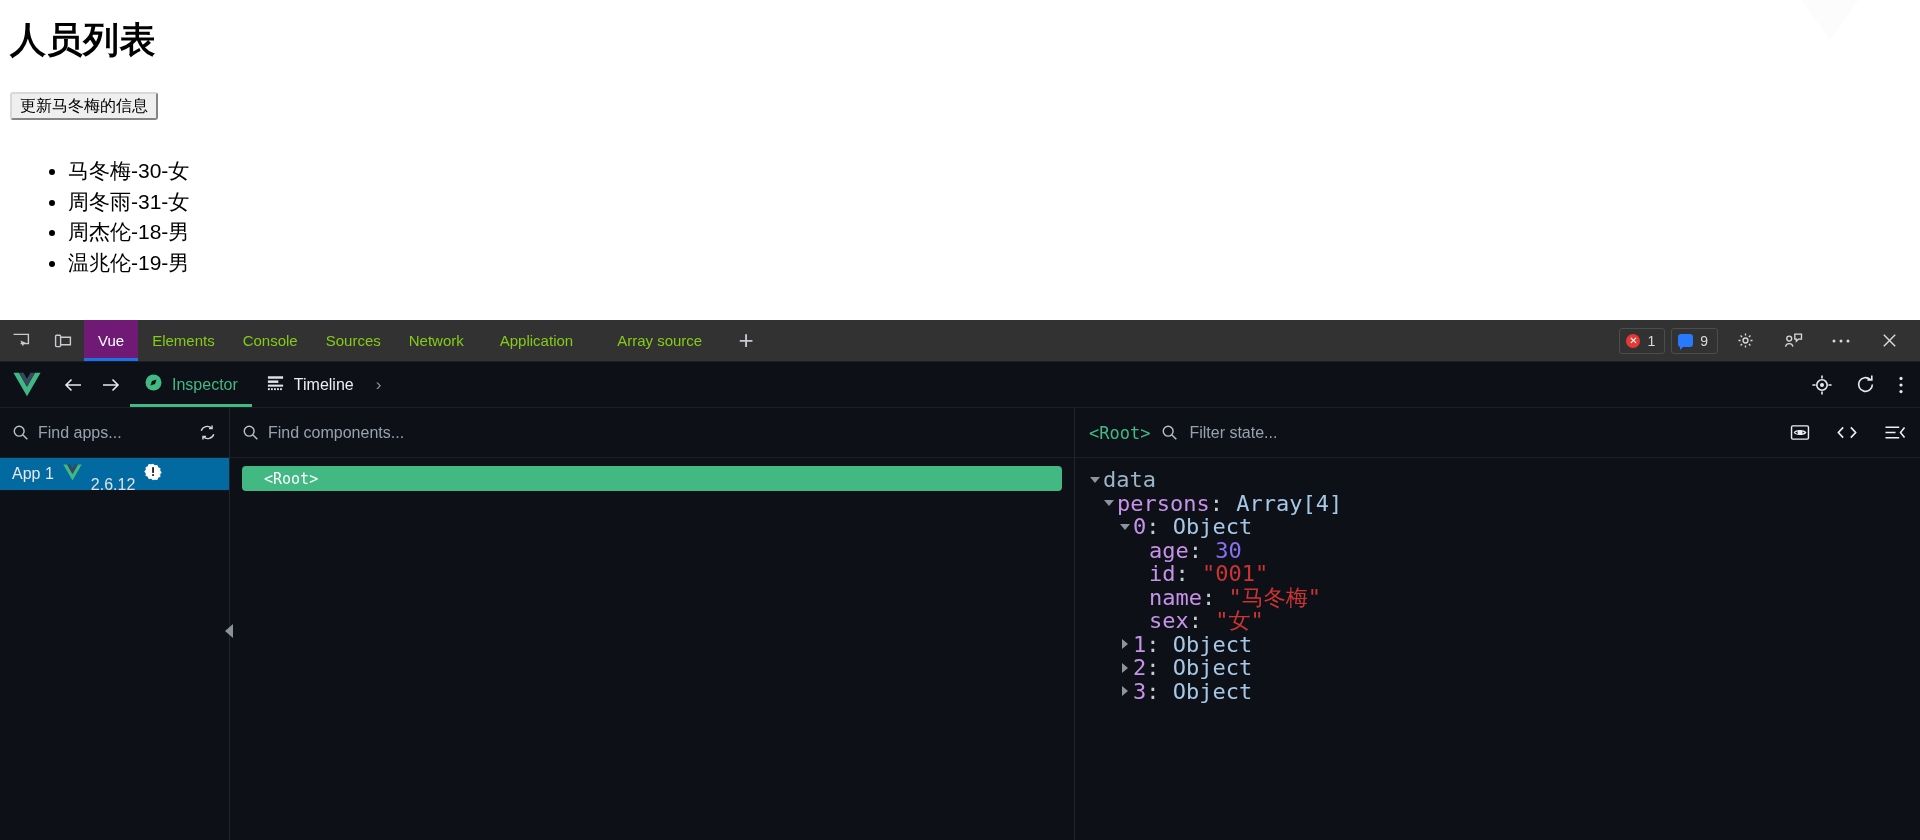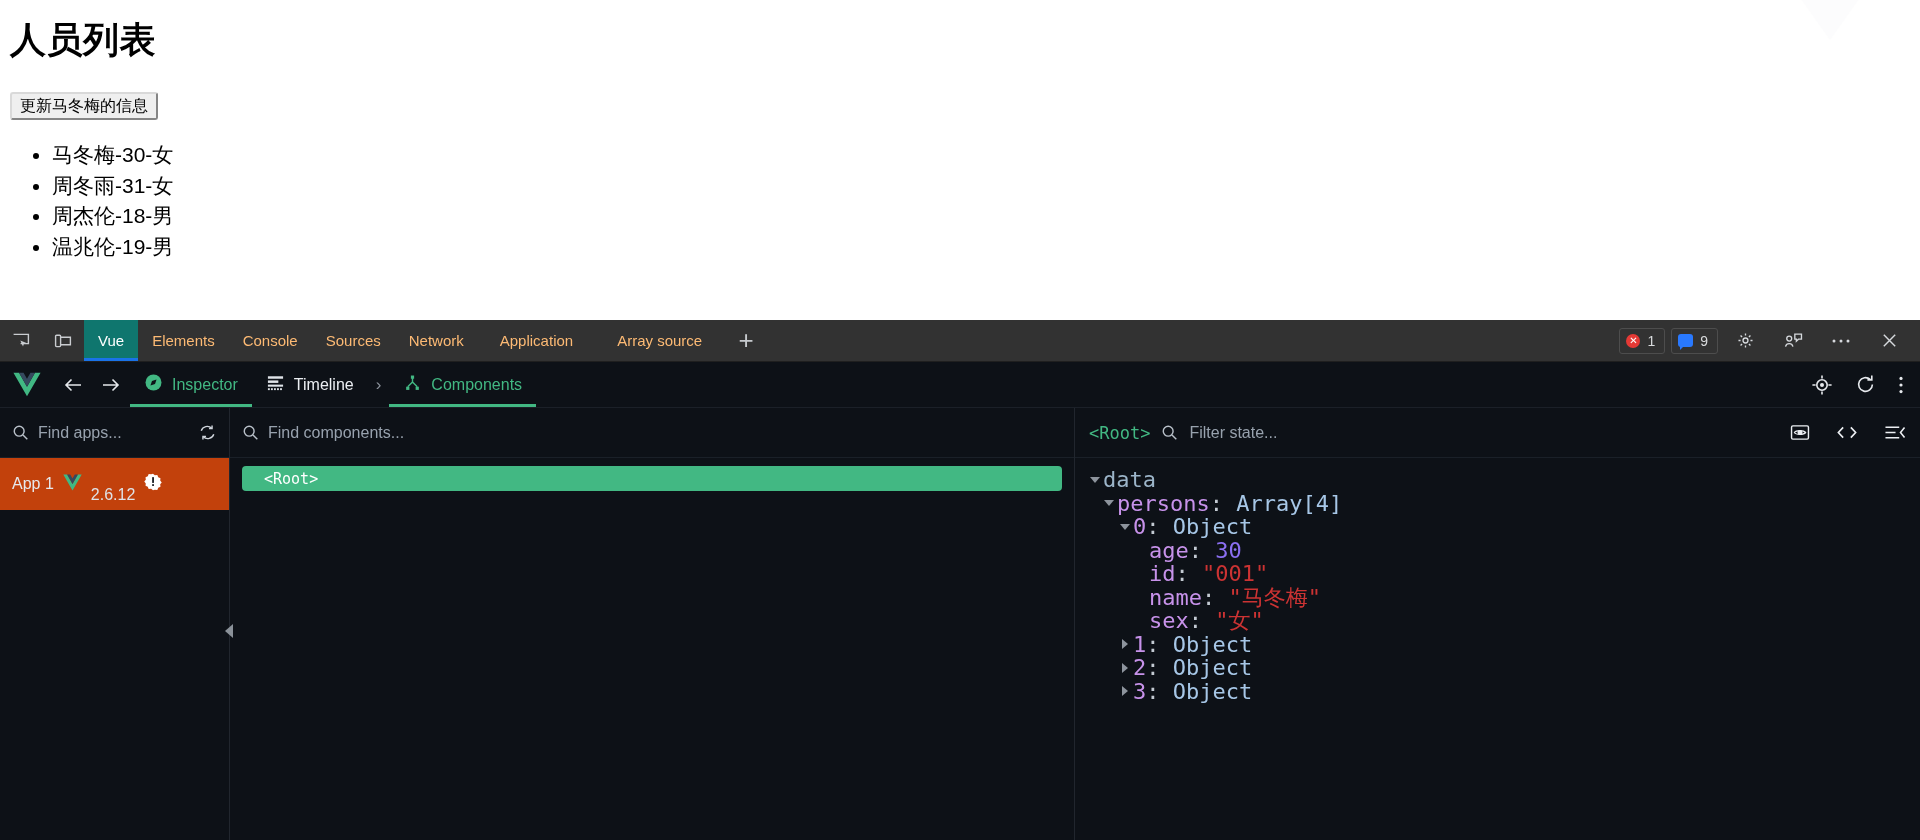--- a/index.html
+++ b/index.html
@@ -38,21 +38,21 @@
     background: #efefef;
     border: 2px outset #d9d9d9;
     border-radius: 3px;
     padding: 3px 8px;
     line-height: 1.1;
     cursor: pointer;
   }
   #person-list {
     position: absolute;
     left: 10px; top: 140px;
-    margin: 0;
+    margin: 16px;
     padding-left: 42px;
     list-style-type: disc;
   }
   #person-list li {
     font-size: 21px;
     line-height: 30.5px;
     color: #000000;
   }
   .page-watermark {
     position: absolute;
@@ -84,28 +84,28 @@
   .dt-iconbtn {
     width: 42px;
     display: flex; align-items: center; justify-content: center;
     cursor: pointer;
   }
   .dt-iconbtn svg { display: block; }
   .dt-tab {
     display: flex; align-items: center;
     padding: 0 14px;
     font-size: 15px;
-    color: #fdba74;
+    color: #84cc16;
     position: relative;
     cursor: pointer;
     white-space: nowrap;
   }
   .dt-tab.active {
     color: #ffffff;
-    background: #0f766e;
+    background: #701a75;
   }
   .dt-tab.active::after {
     content: "";
     position: absolute;
     left: 0; right: 0; bottom: 0;
     height: 3px;
     background: #1a73e8;
   }
   .dt-tab.wide { padding: 0 22px; }
   #dt-plus {
@@ -225,23 +225,23 @@
   .ph-placeholder {
     font-size: 16px;
     color: #98a2ae;
     white-space: nowrap;
   }
   .ph-search { display: flex; align-items: center; color: #b9c1ca; }
   .ph-refresh { margin-left: auto; display: flex; align-items: center; color: #cfd5dc; cursor: pointer; }
 
   .app-row {
     display: flex; align-items: center; gap: 9px;
-    height: 52px;
+    height: 32px;
     padding: 0 12px;
-    background: #c2410c;
+    background: #0369a1;
     cursor: pointer;
   }
   .app-row .nm { font-size: 16px; color: #e6e9ee; }
   .app-row .ver { font-size: 16px; color: #dfe3e8; margin-top: 22px; }
 
   .collapse-handle {
     position: absolute;
     right: -6px;
     top: 216px;
     width: 12px; height: 14px;
@@ -457,31 +457,20 @@
           <rect x="8.4" y="15" width="2" height="2"></rect>
             <rect x="11.6" y="15" width="2" height="2"></rect>
           <rect x="14.8" y="15" width="2" height="2"></rect>
         </svg>
       </span>
       <span>Timeline</span>
     </div>
 
     <div class="vt-sep">›</div>
 
-    <div class="vt-item green active">
-      <span>
-        <svg width="19" height="18" viewBox="0 0 20 19" fill="none" stroke="#42b883" stroke-width="1.5">
-          <path d="M10 3.4v5M10 8.4L5 13.4M10 8.4l5 5"></path>
-          <rect x="8.3" y="1.6" width="3.4" height="3.4" fill="#42b883" stroke="none"></rect>
-          <rect x="3.3" y="13.4" width="3.4" height="3.4" fill="#42b883" stroke="none"></rect>
-          <rect x="13.3" y="13.4" width="3.4" height="3.4" fill="#42b883" stroke="none"></rect>
-        </svg>
-      </span>
-      <span>Components</span>
-    </div>
 
     <div id="vue-toolbar-right">
       <div class="vt-ic">
         <svg width="22" height="22" viewBox="0 0 22 22" fill="none" stroke="#e6e9ed" stroke-width="1.6">
           <circle cx="11" cy="11" r="5.2"></circle>
           <circle cx="11" cy="11" r="2" fill="#e6e9ed" stroke="none"></circle>
           <path d="M11 1.4v3.2M11 17.4v3.2M1.4 11h3.2M17.4 11h3.2"></path>
         </svg>
       </div>
       <div class="vt-ic">

